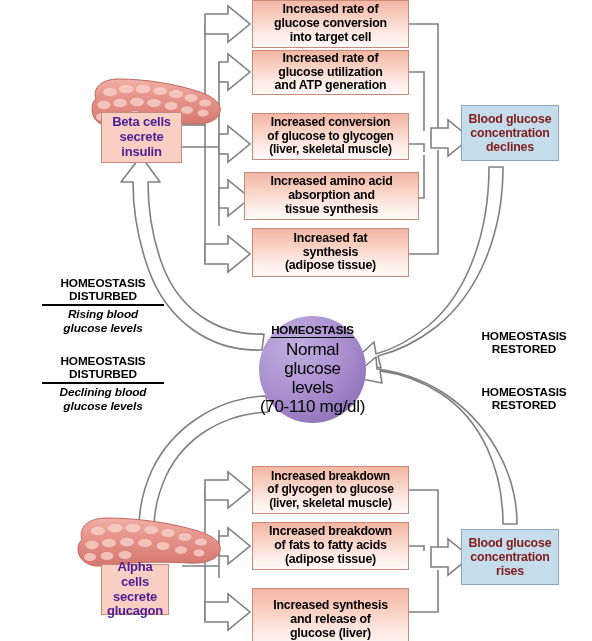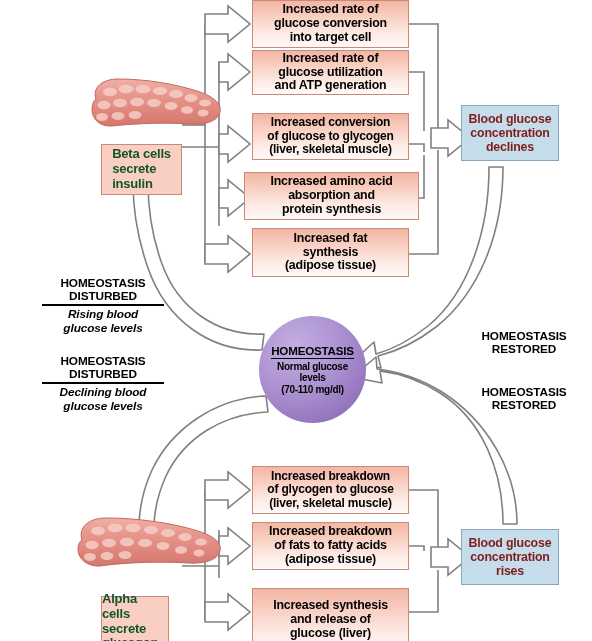--- a/index.html
+++ b/index.html
@@ -28,39 +28,38 @@
     border:1.2px solid #8ba6bd;
     background:#c5dceb;
     display:flex;align-items:center;justify-content:center;text-align:center;
     font-weight:bold;color:#7f1d1d;line-height:1.15;font-size:12.4px;
     letter-spacing:-0.2px;
   }
   .cellbox{
     position:absolute;z-index:6;box-sizing:border-box;
     border:1.2px solid #c98a7a;
     background:#f8cfc2;
-    display:flex;align-items:center;justify-content:center;text-align:left;
-    font-weight:bold;color:#14532d;line-height:1.15;font-size:13px;
+    display:flex;align-items:center;justify-content:center;text-align:center;
+    font-weight:bold;color:#4c1d95;line-height:1.15;font-size:13px;
     letter-spacing:-0.2px;
-    margin-top:32px;
   }
 
   
   #homeo{
     position:absolute;z-index:6;left:259px;top:316px;width:107px;height:107px;
     border-radius:50%;
     background:radial-gradient(circle at 34% 28%, #c3aee0 0%, #ab90d0 46%, #9274bb 78%, #7e5fa8 100%);
     display:flex;flex-direction:column;align-items:center;justify-content:center;
     text-align:center;color:#000;
   }
   #homeo .h-title{
     font-weight:bold;font-size:11.6px;letter-spacing:-0.2px;
     border-bottom:1.6px solid #000;padding-bottom:1px;margin-bottom:2px;
   }
-  #homeo .h-sub{font-weight:bold;font-size:10px;line-height:1.12;letter-spacing:-0.3px;}
+  #homeo .h-sub{font-weight:normal;font-size:17px;line-height:1.12;letter-spacing:-0.3px;}
 
   
   .sidelabel{position:absolute;z-index:5;text-align:center;color:#000;}
   .sidelabel .ttl{font-weight:bold;font-size:11.8px;line-height:1.12;letter-spacing:-0.1px;}
   .sidelabel .rule{border-bottom:2px solid #000;margin:1px 0 2px 0;}
   .sidelabel .sub{font-weight:bold;font-style:italic;font-size:11.8px;line-height:1.14;letter-spacing:-0.1px;}
   .sidelabel.plain .ttl{font-weight:bold;}
 </style>
 </head>
 <body>
@@ -256,21 +255,21 @@
       <span>Increased conversion</span><br>
       <span>of glucose to glycogen</span><br>
       <span>(liver, skeletal muscle)</span>
     </div>
   </div>
 
   <div class="effbox" style="left:244px;top:172px;width:175px;height:48px;">
     <div>
       <span>Increased amino acid</span><br>
       <span>absorption and</span><br>
-      <span>protein synthesis</span>
+      <span>tissue synthesis</span>
     </div>
   </div>
 
   <div class="effbox" style="left:252px;top:228px;width:157px;height:49px;">
     <div>
       <span>Increased fat</span><br>
       <span>synthesis</span><br>
       <span>(adipose tissue)</span>
     </div>
   </div>

